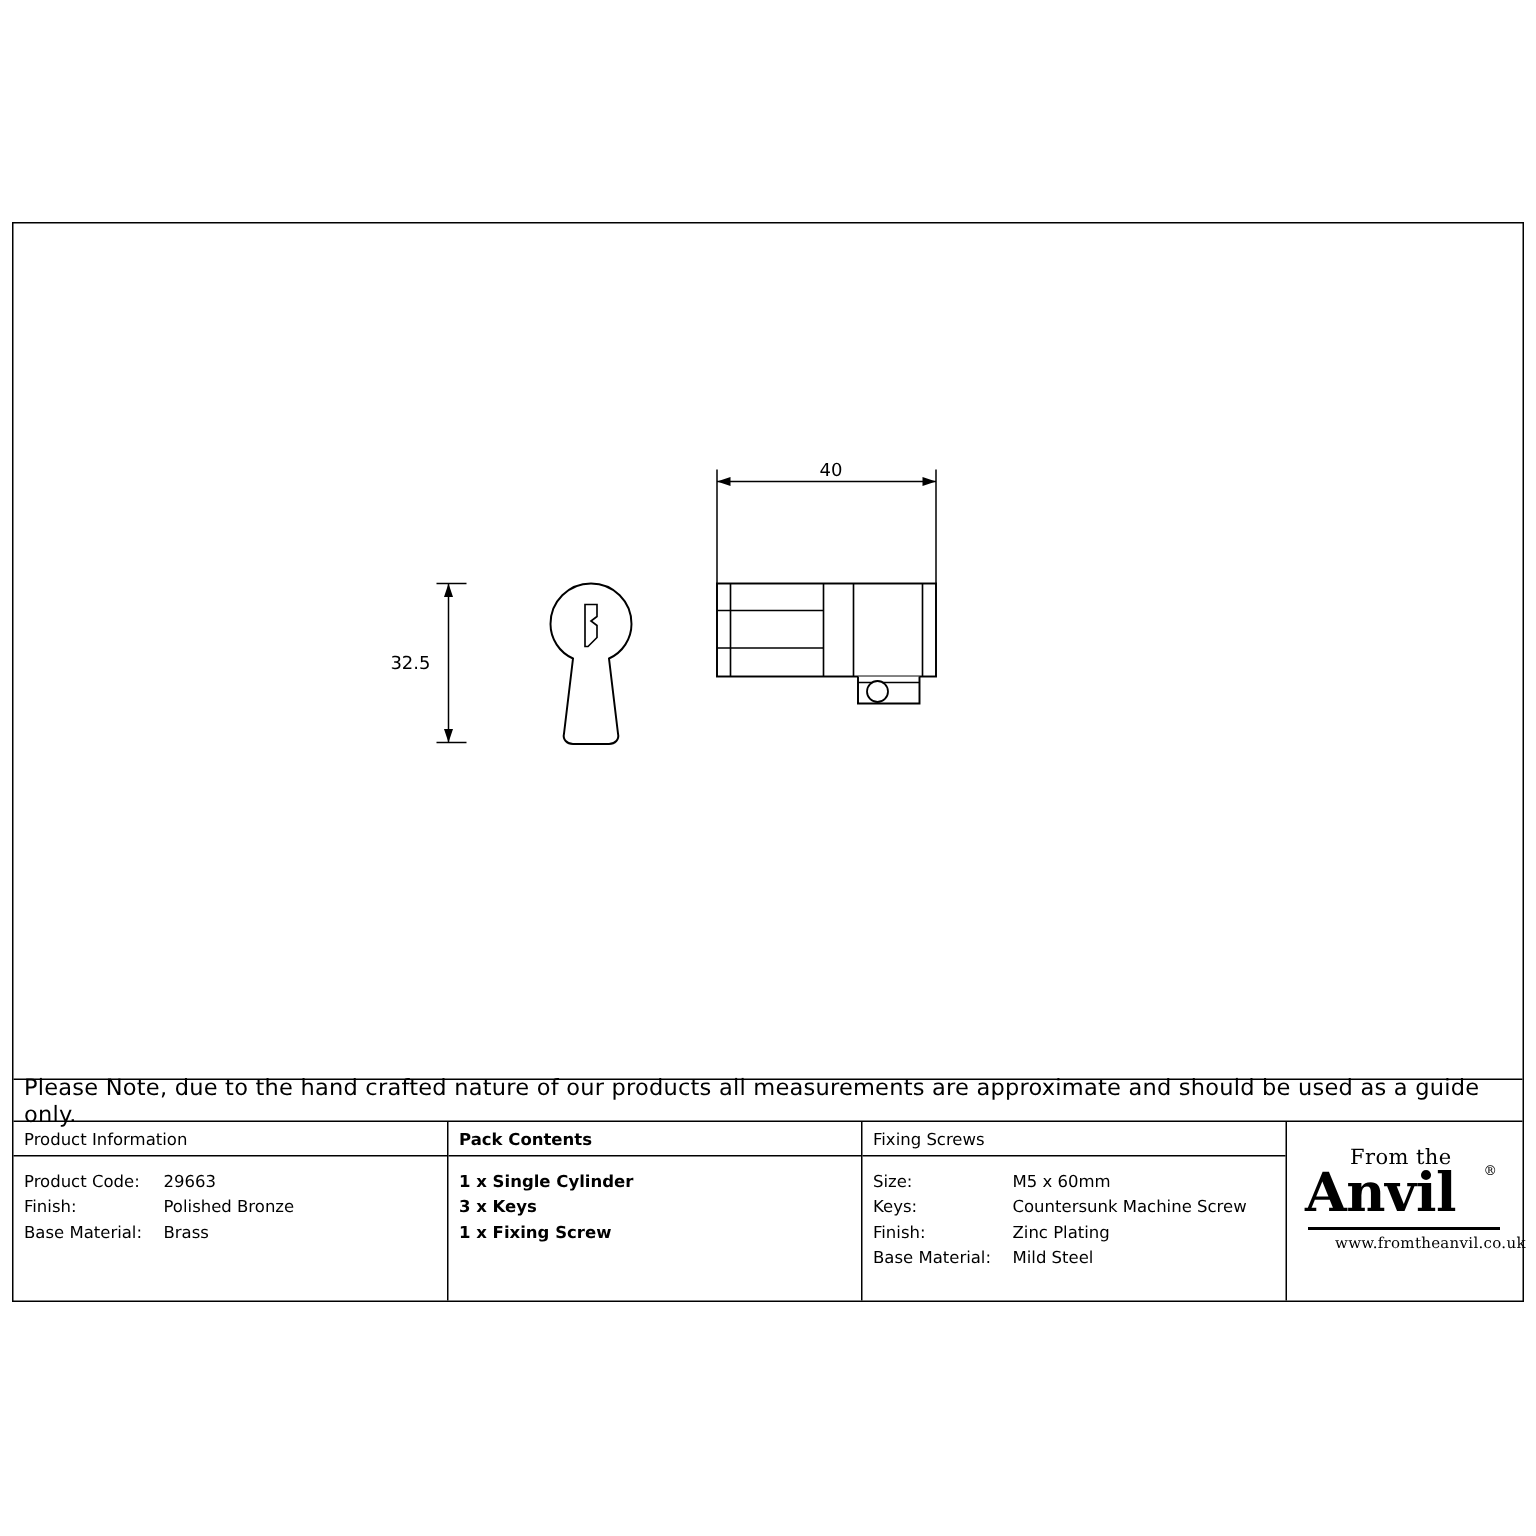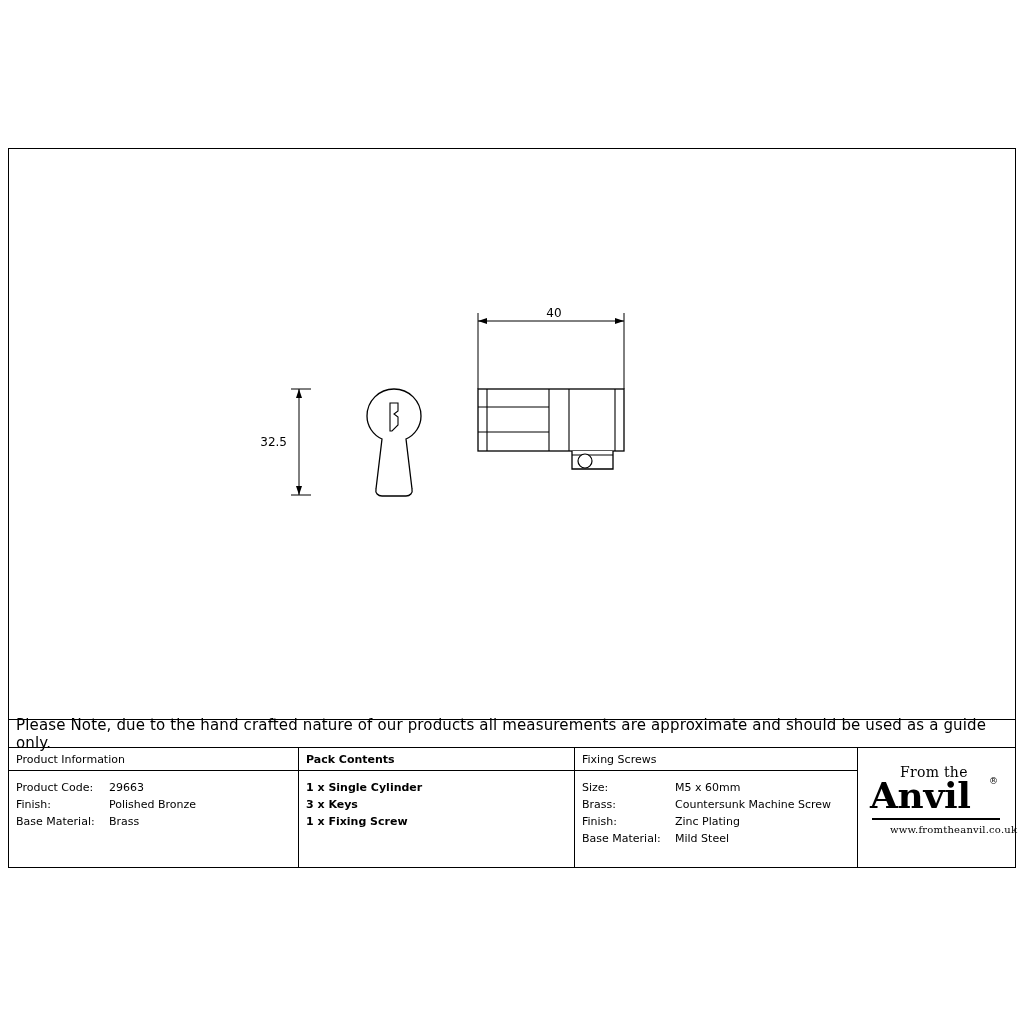--- a/index.html
+++ b/index.html
@@ -260,21 +260,21 @@
 
     <div class="info-col col-fixing">
       <div class="col-head">Fixing Screws</div>
       <div class="col-head-rule"></div>
       <div class="col-body">
         <div class="kv">
           <span class="k">Size:</span>
           <span class="v">M5 x 60mm</span>
         </div>
         <div class="kv">
-          <span class="k">Brass:</span>
+          <span class="k">Keys:</span>
           <span class="v">Countersunk Machine Screw</span>
         </div>
         <div class="kv">
           <span class="k">Finish:</span>
           <span class="v">Zinc Plating</span>
         </div>
         <div class="kv">
           <span class="k">Base Material:</span>
           <span class="v">Mild Steel</span>
         </div>

